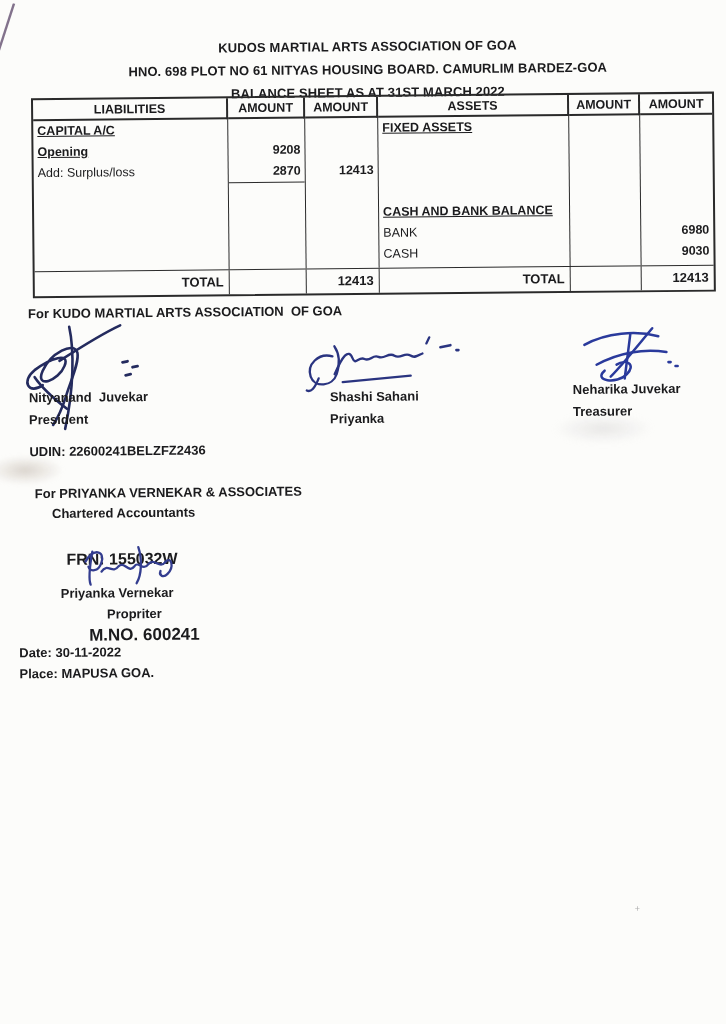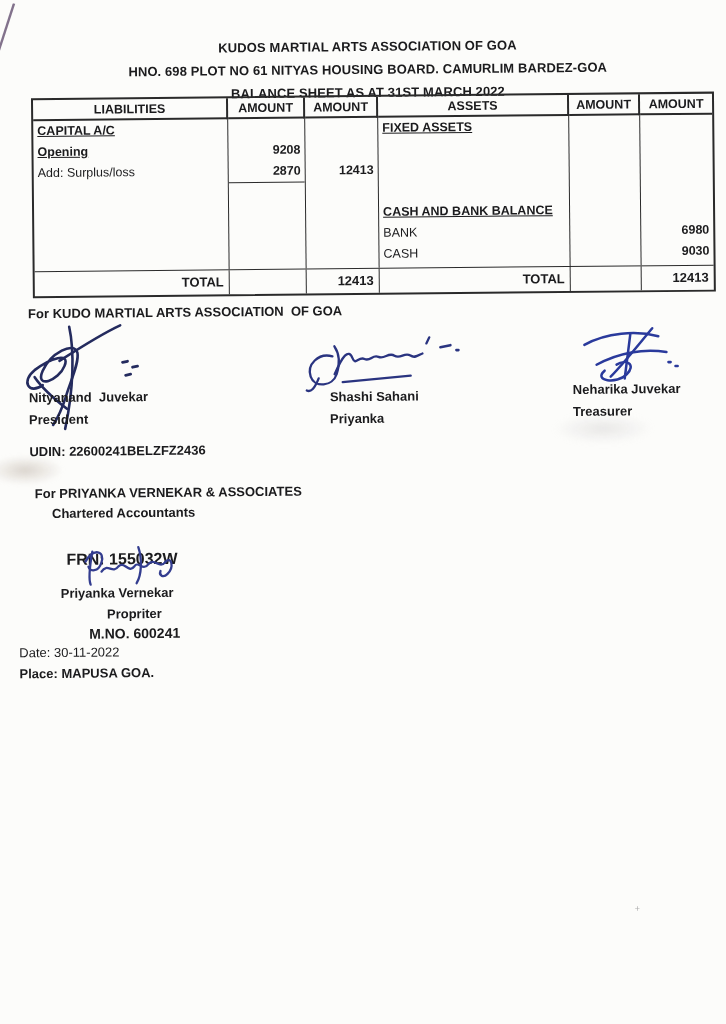--- a/index.html
+++ b/index.html
@@ -44,22 +44,22 @@
   .sig1{left:28px; top:384px;}
   .sig2{left:305px; top:386px;margin-left:24px;}
   .sig3{left:572px; top:381px;}
   .udin{left:28px; top:441px; font-size:13px; font-weight:700;}
 
   .aud-for{left:33px; top:483px; font-size:13px; font-weight:700;}
   .aud-type{left:50px; top:503px; font-size:13px; font-weight:700;}
   .aud-frn{left:64px; top:548px; font-size:16px; font-weight:700;}
   .aud-name{left:58px; top:583px; font-size:13px; font-weight:700;}
   .aud-title{left:104px; top:604px; font-size:13px; font-weight:700;}
-  .aud-mno{left:86px; top:623px; font-size:14px; font-weight:700;}
-  .foot-date{left:16px; top:642px; font-size:13px; font-weight:400;}
+  .aud-mno{left:86px; top:623px; font-size:17px; font-weight:700;}
+  .foot-date{left:16px; top:642px; font-size:13px; font-weight:700;}
   .foot-place{left:16px; top:663px; font-size:13px; font-weight:700;}
 
   svg.sig{position:absolute; overflow:visible;}
   svg.sig path, svg.sig line{fill:none; stroke-linecap:round; stroke-linejoin:round;}
 
   
   .smudge{position:absolute; pointer-events:none;}
   .smudge-a{left:-8px; top:452px; width:70px; height:30px;
     background:radial-gradient(ellipse at 45% 50%, rgba(186,174,162,.5), rgba(186,174,162,0) 70%);
     filter:blur(2px);}

